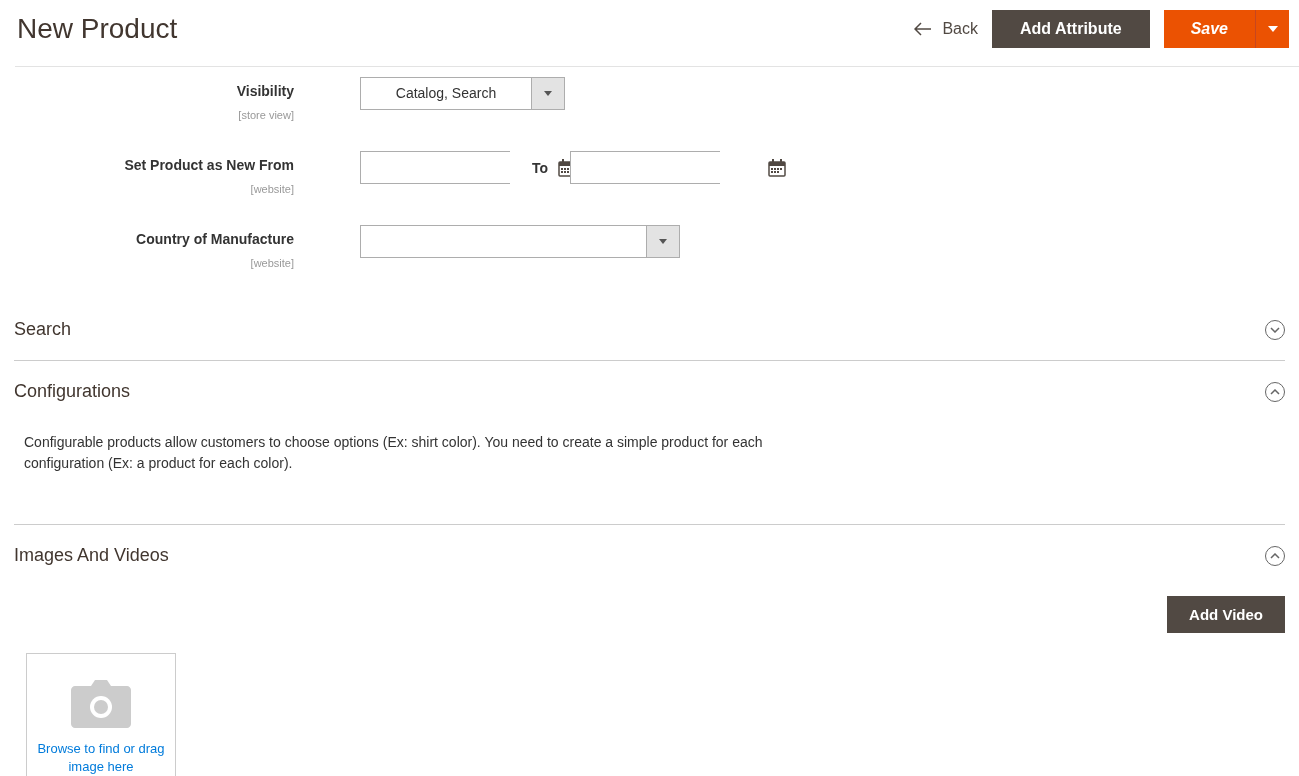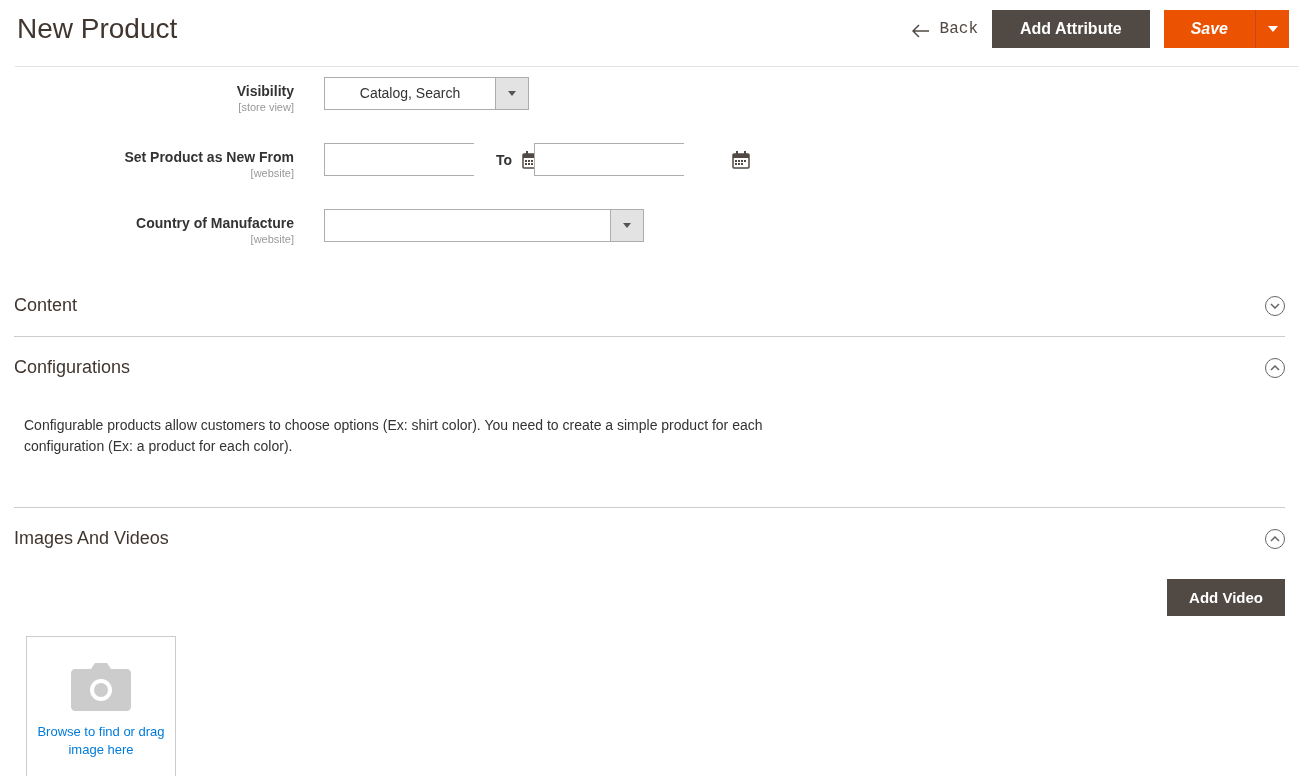--- a/index.html
+++ b/index.html
@@ -1,36 +1,36 @@
 <!DOCTYPE html>
 <html><head>
 <meta charset="utf-8">
 <style>
 * { box-sizing: border-box; margin: 0; padding: 0; }
 body { font-family: 'Helvetica Neue', Helvetica, Arial, sans-serif; font-size: 14px; color: #333; background: #fff; }
 
 .header { display: flex; align-items: center; justify-content: space-between; padding: 10px 0 18px 2px; border-bottom: 1px solid #e3e3e3; margin-left: 15px; }
 .header h1 { font-size: 28px; font-weight: 400; color: #41362f; }
 .header-actions { display: flex; align-items: center; gap: 14px; padding-right: 10px; }
-.back-link { display: flex; align-items: flex-end; gap: 10px; color: #514943; font-size: 16px; cursor: pointer; font-family: Liberation Mono, monospace; }
+.back-link { display: flex; align-items: center; gap: 10px; color: #514943; font-size: 16px; cursor: pointer; }
 .back-link svg { width: 18px; height: 14px; }
 .btn { padding: 10px 28px; font-size: 16px; font-weight: 600; border: none; cursor: pointer; color: #fff; }
 .btn-dark { background: #514943; }
 .btn-primary { background: #eb5202; }
 .btn-split { display: flex; }
 .btn-split .btn-primary { padding: 10px 27px; font-style: italic; }
 .btn-caret { background: #eb5202; border-left: 1px solid #c7461f; width: 34px; display: flex; align-items: center; justify-content: center; cursor: pointer; }
 .btn-caret svg { width: 10px; height: 6px; fill: #fff; }
 
 .content { padding: 0 14px; }
 
-.form-row { display: flex; align-items: flex-start; margin-bottom: 30px; }
+.form-row { display: flex; align-items: flex-start; margin-bottom: 30px; gap: 36px; }
 .form-label { width: 310px; text-align: right; padding-right: 30px; padding-top: 6px; }
 .form-label .label-text { font-size: 14px; font-weight: 600; color: #333; }
-.form-label .scope { font-size: 11px; color: #999; display: block; margin-top: 2px; }
+.form-label .scope { font-size: 11px; color: #999; display: block; margin-top: 10px; }
 .form-control { display: flex; align-items: center; gap: 18px; }
 
 .select-wrap { display: flex; border: 1px solid #adadad; background: #fff; height: 33px; text-align: center; }
 .select-wrap.sm { width: 205px; }
 .select-wrap.md { width: 320px; }
 .select-wrap .select-value { flex: 1; padding: 7px 10px; font-size: 14px; color: #333; }
 .select-wrap .select-btn { width: 33px; background: #e3e3e3; border-left: 1px solid #adadad; display: flex; align-items: center; justify-content: center; cursor: pointer; }
 .select-wrap .select-btn svg { width: 8px; height: 5px; fill: #555; }
 
 .date-wrap { display: flex; border: 1px solid #adadad; background: #fff; height: 33px; width: 150px; }
@@ -39,21 +39,21 @@
 .date-wrap .cal-btn svg { width: 18px; height: 18px; fill: #514943; }
 .to-label { font-size: 14px; font-weight: 600; color: #333; padding: 0 4px; text-align: center; }
 
 .section { border-bottom: 1px solid #ccc; }
 .section-header { display: flex; justify-content: space-between; align-items: center; padding: 20px 0; cursor: pointer; }
 .section-header h2 { font-size: 18px; font-weight: 400; color: #41362f; }
 .section-toggle { width: 20px; height: 20px; border: 1px solid #666; border-radius: 50%; display: flex; align-items: center; justify-content: center; }
 .section-toggle svg { width: 10px; height: 6px; stroke: #666; fill: none; stroke-width: 1.5; }
 
 .section-body { padding: 10px 10px 50px 10px; }
-.config-row { display: flex; justify-content: space-between; align-items: center; gap: 18px; margin-top: 7px; }
+.config-row { display: flex; justify-content: space-between; align-items: center; gap: 18px; }
 .config-text { font-size: 14px; color: #333; line-height: 1.5; max-width: 760px; }
 .btn-config { background: #514943; color: #fff; font-weight: 600; padding: 10px 22px; border: none; cursor: pointer; font-size: 15px; white-space: nowrap; }
 
 .video-row { display: flex; justify-content: flex-end; padding: 0 0 20px 0; align-items: center; }
 .upload-box { width: 150px; height: 150px; border: 1px solid #ccc; display: flex; flex-direction: column; align-items: center; justify-content: center; gap: 12px; margin-left: 12px; }
 .upload-box svg { width: 60px; height: 48px; fill: #ccc; }
 .upload-text { font-size: 13px; color: #007bdb; text-align: center; line-height: 1.4; padding: 0 8px; }
 </style>
 </head>
 <body>
@@ -156,21 +156,21 @@
           <svg viewBox="0 0 8 5">
               <path d="M0 0 L4 5 L8 0 Z"></path>
             </svg>
         </div>
       </div>
     </div>
   </div>
 
   <div class="section">
     <div class="section-header">
-      <h2>Content</h2>
+      <h2>Search</h2>
       <div class="section-toggle">
         <svg viewBox="0 0 10 6">
             <path d="M1 1 L5 5 L9 1"></path>
           </svg>
       </div>
     </div>
   </div>
 
   <div class="section">
     <div class="section-header">

